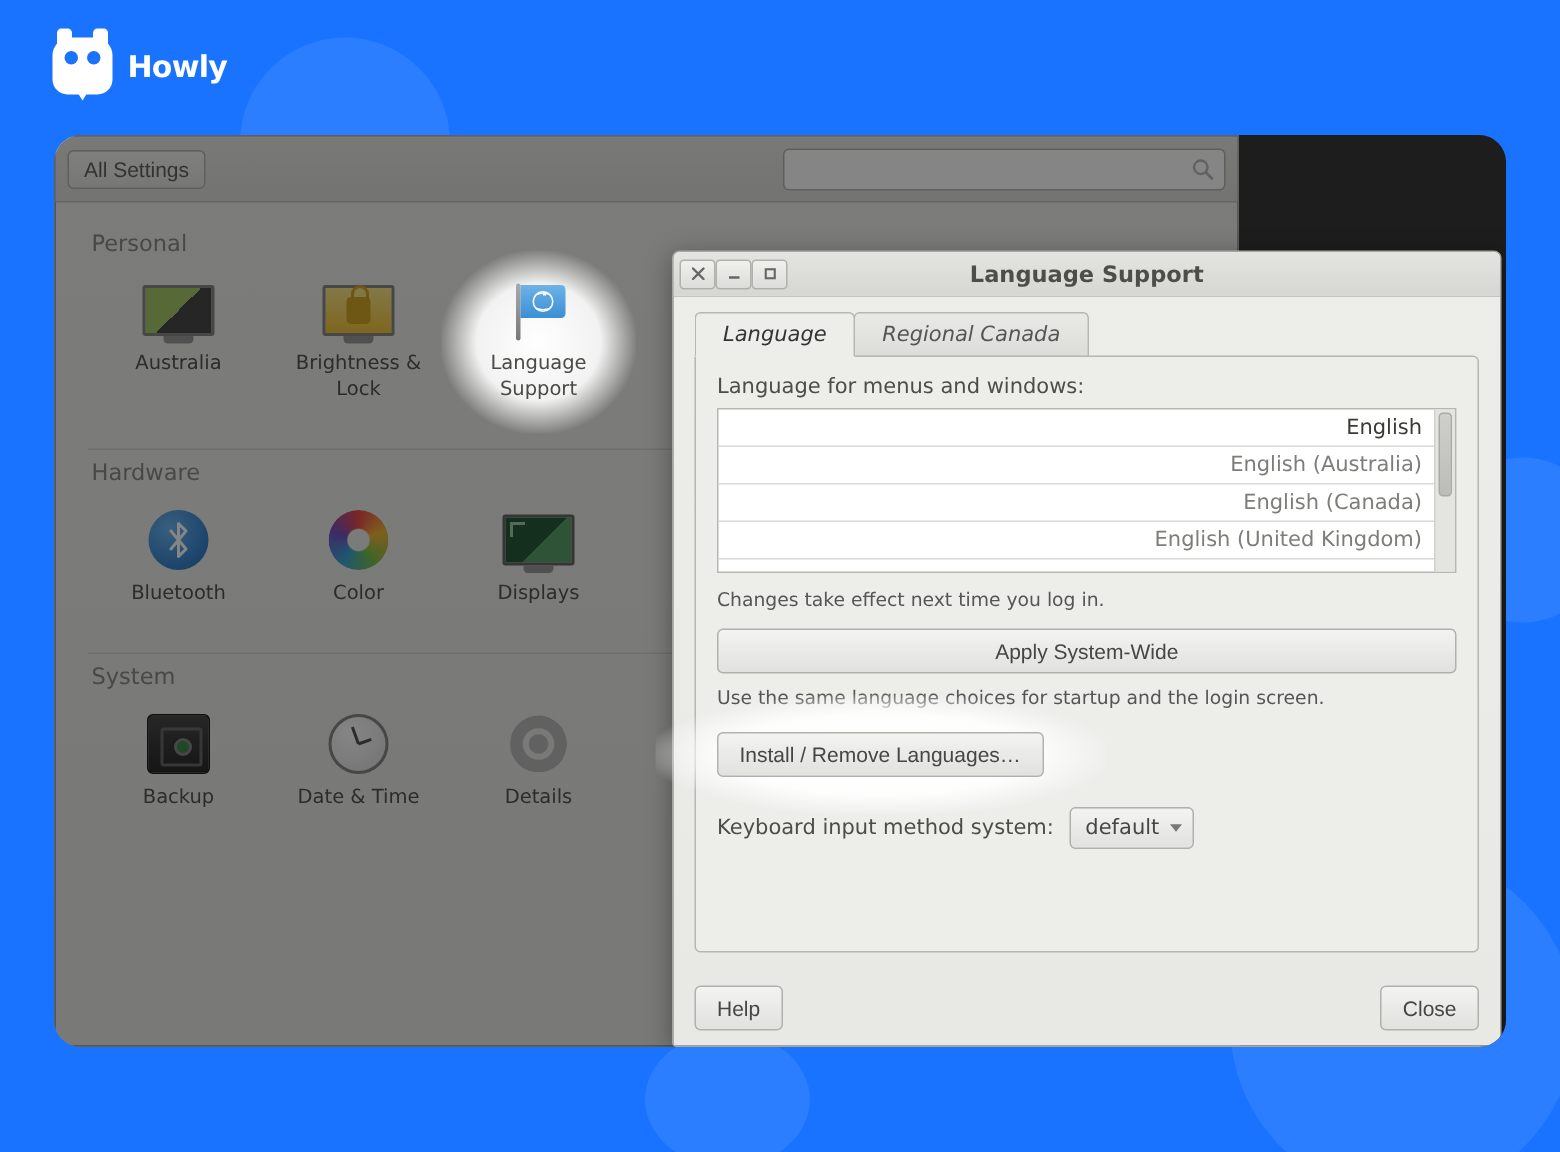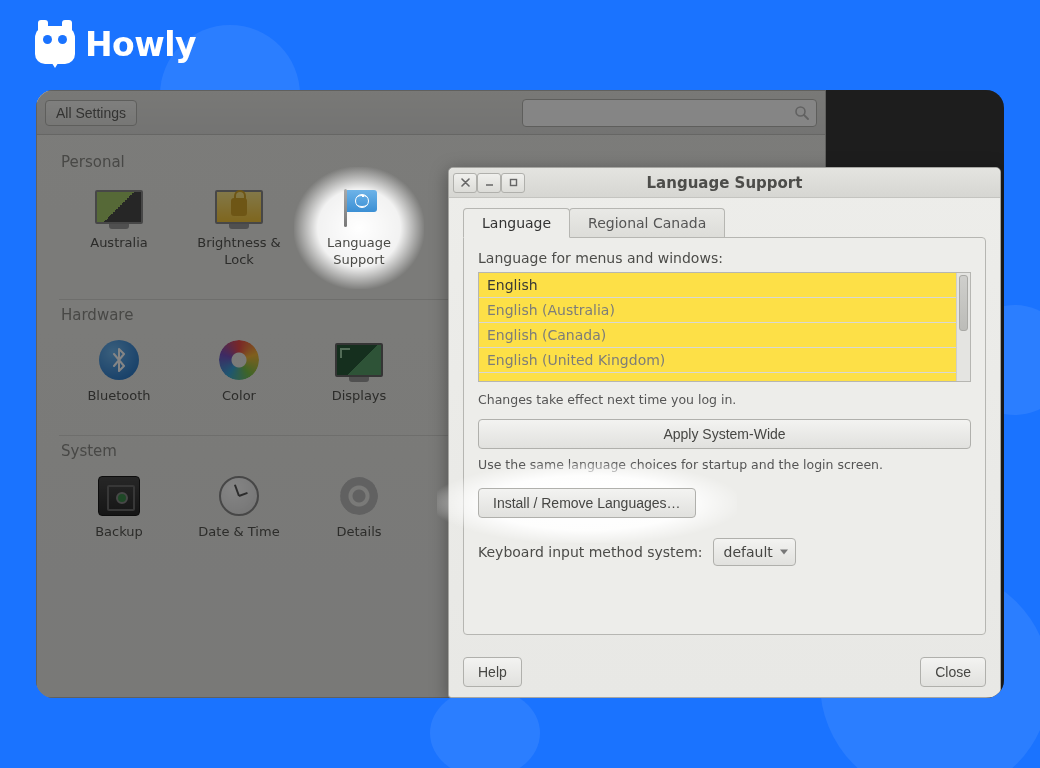--- a/index.html
+++ b/index.html
@@ -25,21 +25,21 @@
     content: ""; position: absolute; top: -6px; width: 10px; height: 10px;
     background: #fff; border-radius: 3px 3px 0 0;
   }
   .owl::before { left: 3px; }
   .owl::after { right: 3px; }
   .owl .eyes { position: absolute; top: 9px; left: 0; right: 0; display: flex; justify-content: center; gap: 6px; }
   .owl .eye { width: 9px; height: 9px; background: #1a73ff; border-radius: 50%; }
   .owl .beak { position: absolute; bottom: -4px; left: 50%; transform: translateX(-50%);
     width: 0; height: 0; border-left: 5px solid transparent; border-right: 5px solid transparent;
     border-top: 8px solid #fff; }
-  .howly-text { color: #fff; font-size: 33px; font-weight: 700; letter-spacing: -0.5px; }
+  .howly-text { color: #fff; font-size: 20px; font-weight: 700; letter-spacing: -0.5px; }
 
   
   .outer-card {
     position: absolute; top: 90px; left: 36px; width: 968px; height: 608px;
     border-radius: 18px; overflow: hidden;
     background: #393939;
   }
   .dim-overlay {
     position: absolute; inset: 0; background: rgba(0,0,0,0.48);
     z-index: 5; pointer-events: none;
@@ -205,36 +205,36 @@
   }
   .dialog-title { position:absolute; left:0; right:0; text-align:center; font-size:15px;
     font-weight:600; color:#4d4d4a; pointer-events:none; }
   .dialog-body { flex:1; padding: 10px 14px 12px; display:flex; flex-direction:column; }
 
   .tab-row { display:flex; margin-bottom:-1px; }
   .tab {
     padding: 6px 18px; font-size:14px; color:#555;
     border:1px solid #b6b6b2; border-bottom:none;
     background: linear-gradient(#e9e9e6,#dcdcd8);
-    border-radius: 4px 4px 0 0; cursor:pointer; margin-right:-1px;
+    border-radius: 4px 4px 0 0; cursor:pointer; margin-right:-1px;font-style:italic;
   }
   .tab.active {
     background: #ededea; border-bottom:1px solid #ededea;
     color:#333; z-index:2; position:relative;
   }
   .tab-panel {
     border:1px solid #b6b6b2; border-radius: 0 4px 4px 4px;
     padding: 12px 14px; flex:1; display:flex; flex-direction:column;
     background:#ededea;
   }
 
   .panel-label { font-size:14px; color:#4c4c49; margin-bottom:6px; }
   .lang-list {
-    border:1px solid #b6b6b2; background:#fde047; height:110px;
-    display:flex; position:relative; margin-bottom:10px;
+    border:1px solid #b6b6b2; background:#ffffff; height:110px;
+    display:flex; position:relative; margin-bottom:10px;text-align:right;
   }
   .lang-list-inner { flex:1; overflow:hidden; }
   .lang-item { padding: 4px 8px; font-size:14px; border-bottom:1px solid #d8d8d4; color:#7d7d79; }
   .lang-item.selected { color:#3a3a36; font-weight:500; }
   .scrollbar { width:14px; background:#e4e4e1; border-left:1px solid #cfcfcc; position:relative; }
   .scrollbar .thumb { position:absolute; top:2px; left:2px; right:2px; height:56px;
     background:linear-gradient(#cfcfcc,#bcbcb8); border:1px solid #a9a9a5; border-radius:3px; }
 
   .hint-text { font-size:12.5px; color:#555; }
   .hint-text strong { font-weight:700; color:#3a3a37; }

